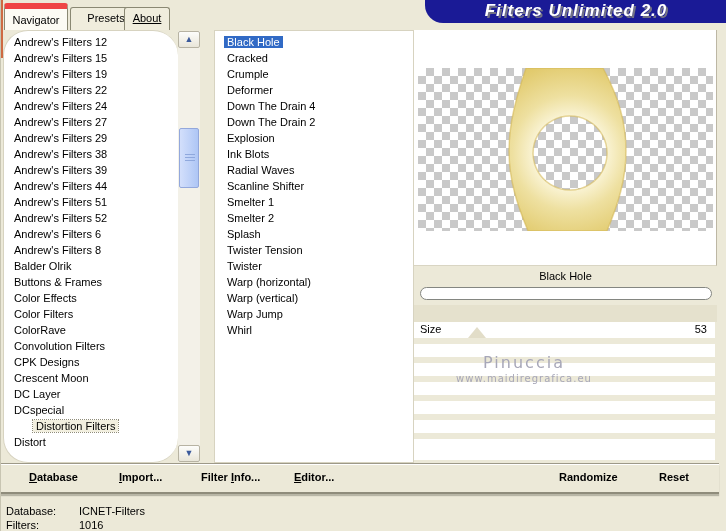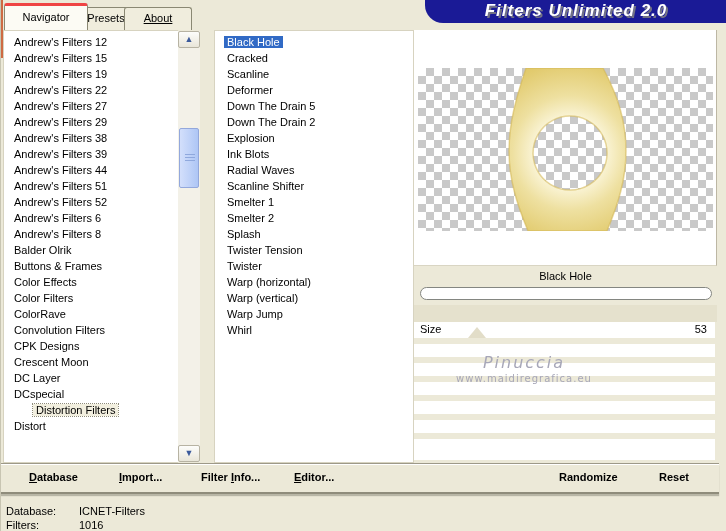--- a/index.html
+++ b/index.html
@@ -4,36 +4,36 @@
 <style>
   * { margin:0; padding:0; box-sizing:border-box; }
   html,body { width:726px; height:531px; overflow:hidden; }
   body { font-family:"Liberation Sans", sans-serif; }
   .window { position:relative; width:726px; height:531px; background:#ECE9D8; overflow:hidden; border-left:1px solid #C8C5B2; }
   .edge-strip { position:absolute; left:0; top:0; width:2px; height:58px; background:#CE6A43; z-index:9; }
 
   
   .tab { position:absolute; font-size:11px; text-align:center; color:#000;
          border:1px solid #8A8873; border-bottom:none; border-radius:3px 3px 0 0; cursor:default; }
-  .tab-active { left:3px; top:3px; width:84px; height:27px; background:#FCFBF4; z-index:3;
-                border-top:3px solid #ef4444; line-height:22px; }
+  .tab-active { left:3px; top:3px; width:64px; height:27px; background:#FCFBF4; z-index:3;
+                border-top:6px solid #ef4444; line-height:22px; }
   .tab-idle  { top:7px; height:23px; background:#F0EDDD; line-height:21px; z-index:2; }
   .tab-presets { left:69px; width:72px; }
-  .tab-about   { left:123px; width:68px;text-decoration:underline; }
+  .tab-about   { left:123px; width:46px;text-decoration:underline; }
 
   
   .banner { position:absolute; left:424px; top:-2px; width:302px; height:25px; background:#1A1A96;
             border-radius:0 0 0 18px; z-index:4; }
   .banner span { display:block; text-align:center; font-size:17px; font-weight:bold; font-style:italic;
                  color:#FFFFFF; line-height:26px; letter-spacing:1px;
                  text-shadow:2px 2px 0 rgba(130,130,130,0.85); }
 
   
   .panel-list { position:absolute; top:30px; height:433px; background:#FFFFFF; border:1px solid #D7D3C0; }
-  .panel-left { left:2px; width:175px; border-right:none; }
+  .panel-left { left:2px; width:175px; border-right:none;border-radius:25px; }
   .panel-mid  { left:213px; width:200px; }
   .list { padding-top:3px; }
   .list-item { height:16px; line-height:16px; font-size:11px; white-space:nowrap; padding-left:7px; cursor:default; }
   .panel-mid .list-item { padding-left:9px; }
   .list-item span { padding:0 3px; }
   .sel-blue { background:#316AC5; color:#FFFFFF; }
   .sel-soft { background:#F2EFDF; outline:1px dotted #8F8C79;margin-left:22px; }
 
   
   .scrollbar { position:absolute; left:177px; top:31px; width:22px; height:431px; background:#F3F1E8; z-index:5; }
@@ -60,21 +60,21 @@
               border:1px solid #848681; border-radius:7px; }
   .dark-band { position:absolute; left:0; top:275px; width:303px; height:17px; background:#E5E1CD; }
   .slider-row { position:absolute; left:0; top:292px; width:301px; height:16px; background:#FFFFFF; font-size:11px; }
   .slider-label { position:absolute; left:6px; top:1px;text-align:center; }
   .slider-value { position:absolute; right:8px; top:1px; }
   .slider-thumb { position:absolute; bottom:0; width:0; height:0; margin-left:-9px;
                   border-left:9px solid transparent; border-right:9px solid transparent;
                   border-bottom:11px solid #E2DDC8; }
   .empty-row { position:absolute; left:0; width:301px; height:13px; background:#FFFFFF; }
   .watermark { position:absolute; left:15px; top:323px; width:190px; text-align:center; color:#A7A7B8; z-index:2; }
-  .wm-name { font-family:"DejaVu Sans", sans-serif; font-size:16px; letter-spacing:2px;font-style:italic; }
+  .wm-name { font-family:"DejaVu Sans", sans-serif; font-size:16px; letter-spacing:2px; }
   .wm-url  { font-family:"DejaVu Sans", sans-serif; font-size:10px; letter-spacing:1px; margin-top:1px; }
 
   
   .toolbar { position:absolute; left:0; top:464px; width:718px; height:30px; background:#ECE9D8;
              border-top:1px solid #FFFFFF; border-bottom:2px solid #8F8C7B;
              box-shadow:0 -1px 0 #9D9988, 0 2px 1px rgba(90,88,75,0.35); z-index:6; }
   .tb-btn { position:absolute; top:6px; font-size:11px; font-weight:bold; color:#000; cursor:default; white-space:nowrap; }
 
   
   .statusbar { position:absolute; left:0; top:496px; width:726px; height:35px; background:#ECE9D8; }
@@ -94,20 +94,21 @@
   <div class="banner">
     <span>Filters Unlimited 2.0</span>
   </div>
 
   <div class="panel-list panel-left">
     <div class="list" id="category-list">
         <div class="list-item"><span>Andrew's Filters 12</span></div>
         <div class="list-item"><span>Andrew's Filters 15</span></div>
         <div class="list-item"><span>Andrew's Filters 19</span></div>
         <div class="list-item"><span>Andrew's Filters 22</span></div>
+        <div class="list-item"><span>Andrew's Filters 24</span></div>
         <div class="list-item"><span>Andrew's Filters 27</span></div>
         <div class="list-item"><span>Andrew's Filters 29</span></div>
         <div class="list-item"><span>Andrew's Filters 38</span></div>
         <div class="list-item"><span>Andrew's Filters 39</span></div>
         <div class="list-item"><span>Andrew's Filters 44</span></div>
         <div class="list-item"><span>Andrew's Filters 51</span></div>
         <div class="list-item"><span>Andrew's Filters 52</span></div>
         <div class="list-item"><span>Andrew's Filters 6</span></div>
         <div class="list-item"><span>Andrew's Filters 8</span></div>
         <div class="list-item"><span>Balder Olrik</span></div>
@@ -130,23 +131,23 @@
     <div class="sb-thumb">
       <div class="sb-grip"></div>
     </div>
     <div class="sb-btn sb-down">▼</div>
   </div>
 
   <div class="panel-list panel-mid">
     <div class="list" id="filter-list">
         <div class="list-item"><span class="sel-blue">Black Hole</span></div>
         <div class="list-item"><span>Cracked</span></div>
-        <div class="list-item"><span>Scanline</span></div>
+        <div class="list-item"><span>Crumple</span></div>
         <div class="list-item"><span>Deformer</span></div>
-        <div class="list-item"><span>Down The Drain 5</span></div>
+        <div class="list-item"><span>Down The Drain 4</span></div>
         <div class="list-item"><span>Down The Drain 2</span></div>
         <div class="list-item"><span>Explosion</span></div>
         <div class="list-item"><span>Ink Blots</span></div>
         <div class="list-item"><span>Radial Waves</span></div>
         <div class="list-item"><span>Scanline Shifter</span></div>
         <div class="list-item"><span>Smelter 1</span></div>
         <div class="list-item"><span>Smelter 2</span></div>
         <div class="list-item"><span>Splash</span></div>
         <div class="list-item"><span>Twister Tension</span></div>
         <div class="list-item"><span>Twister</span></div>

